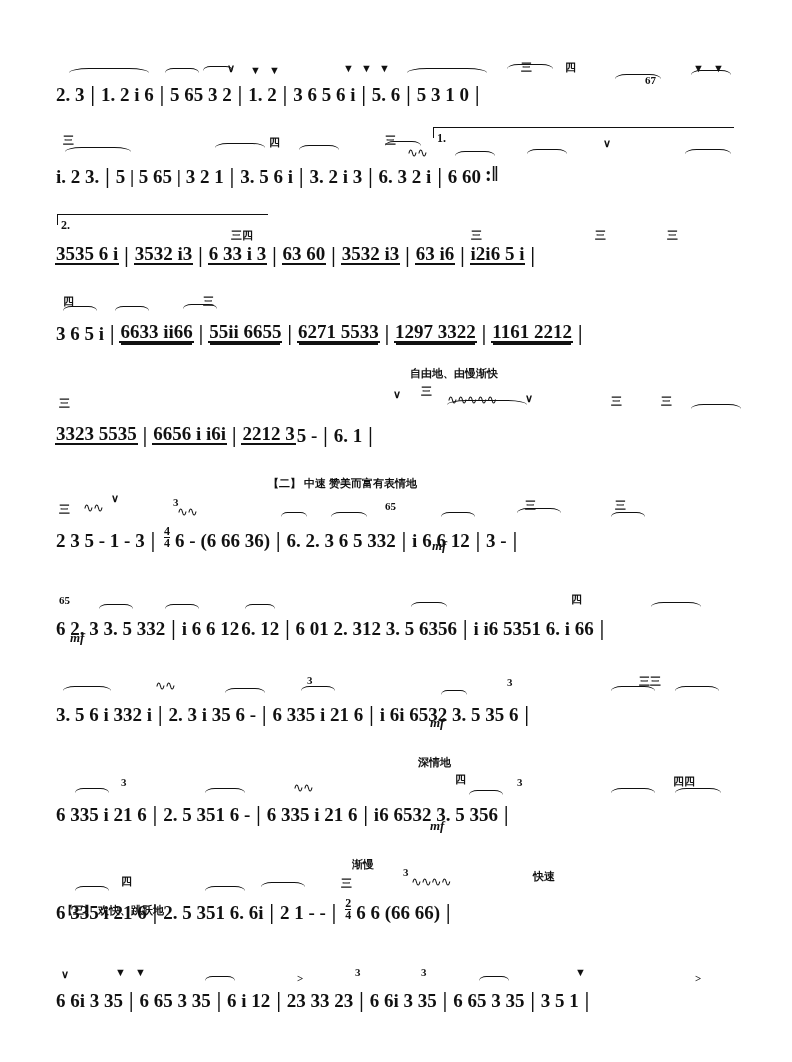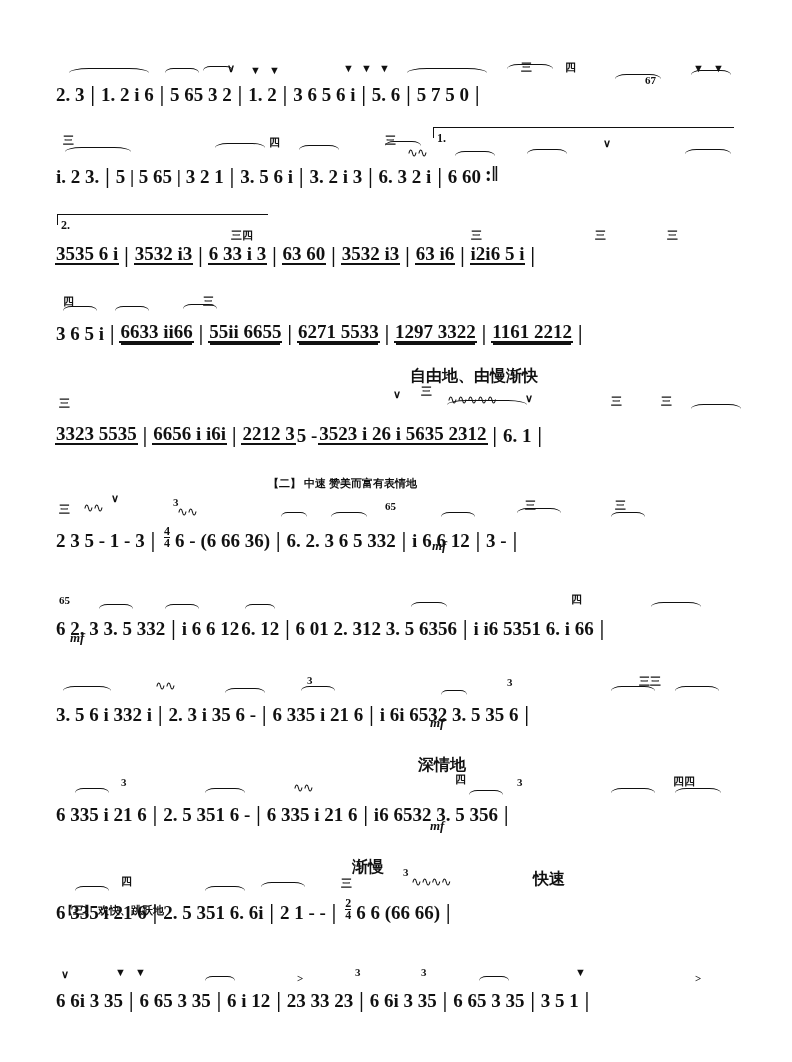--- a/index.html
+++ b/index.html
@@ -4,21 +4,21 @@
 <style>
   html,body{margin:0;padding:0;background:#ffffff;}
   body{width:792px;height:1062px;font-family:"Liberation Serif",serif;color:#111;position:relative;overflow:hidden;}
   .sheet{position:absolute;left:0;top:0;width:792px;height:1062px;}
   .system{position:absolute;left:55px;width:690px;}
   .row{display:flex;align-items:flex-end;white-space:nowrap;}
   .note{position:relative;font-family:"Liberation Serif",serif;font-size:19px;font-weight:700;line-height:1;padding:0 1px;}
   .bar{font-size:20px;font-weight:700;padding:0 5px;line-height:1;}
   .u1{border-bottom:2px solid #111;}
   .u2{border-bottom:2px solid #111;box-shadow:0 4px 0 -2px #111;}
-  .annot{position:absolute;font-family:"Liberation Sans",sans-serif;font-size:16px;font-weight:700;color:#111;}
+  .annot{position:absolute;font-family:"Liberation Sans",sans-serif;font-size:11px;font-weight:700;color:#111;}
   .sec-tag{position:absolute;font-family:"Liberation Sans",sans-serif;font-size:11px;font-weight:700;}
   .slur{position:absolute;border-top:1.6px solid #111;border-radius:50%/100%;height:9px;width:34px;}
   .tsig{display:inline-block;font-size:12px;font-weight:700;line-height:0.95;text-align:center;padding:0 4px;}
   .tsig i{display:block;font-style:normal;}
   .tsig .den{border-top:1.5px solid #111;}
   .wave{position:absolute;font-size:13px;letter-spacing:-1px;}
   .brk{position:absolute;font-size:12px;font-weight:700;}
   .repeat{font-size:20px;font-weight:700;padding:0 3px;}
   .endbox{position:absolute;border-left:1.6px solid #111;border-top:1.6px solid #111;height:10px;}
   .vmark{position:absolute;font-size:11px;font-weight:700;}
@@ -56,21 +56,21 @@
         <span class="note">1. 2 i 6</span>
         <span class="bar">|</span>
         <span class="note">5 65 3 2</span>
         <span class="bar">|</span>
         <span class="note">1.  2</span>
         <span class="bar">|</span>
         <span class="note">3  6 5 6 i</span>
         <span class="bar">|</span>
         <span class="note">5.   6</span>
         <span class="bar">|</span>
-        <span class="note">5 7 5 0</span>
+        <span class="note">5 3 1 0</span>
         <span class="bar">|</span>
       </div>
     </div>
   </div>
 
   <div class="system" style="top:135px;">
     <div style="position:relative;height:62px;">
       <div class="slur" style="left:10px;top:12px;width:66px;"></div>
       <div class="slur" style="left:160px;top:8px;width:50px;"></div>
       <div class="slur" style="left:244px;top:10px;width:40px;"></div>
@@ -166,21 +166,20 @@
       <span class="vmark" style="left:556px;top:-4px;">三</span>
       <span class="vmark" style="left:606px;top:-4px;">三</span>
       <div class="slur" style="left:636px;top:6px;width:50px;"></div>
       <div style="position:absolute;top:26px;left:0;" class="row">
         <span class="note u1">3323 5535</span>
         <span class="bar">|</span>
         <span class="note u1">6656 i i6i</span>
         <span class="bar">|</span>
         <span class="note u1">2212  3</span>
         <span class="note">5  -</span>
-        <span class="note u1">3523 i 26 i 5635 2312</span>
         <span class="bar">|</span>
         <span class="note">6.   1</span>
         <span class="bar">|</span>
       </div>
     </div>
   </div>
 
   <div class="sec-tag cn" style="left:268px;top:476px;">【二】 中速  赞美而富有表情地</div>
 
   <div class="system" style="top:498px;">

